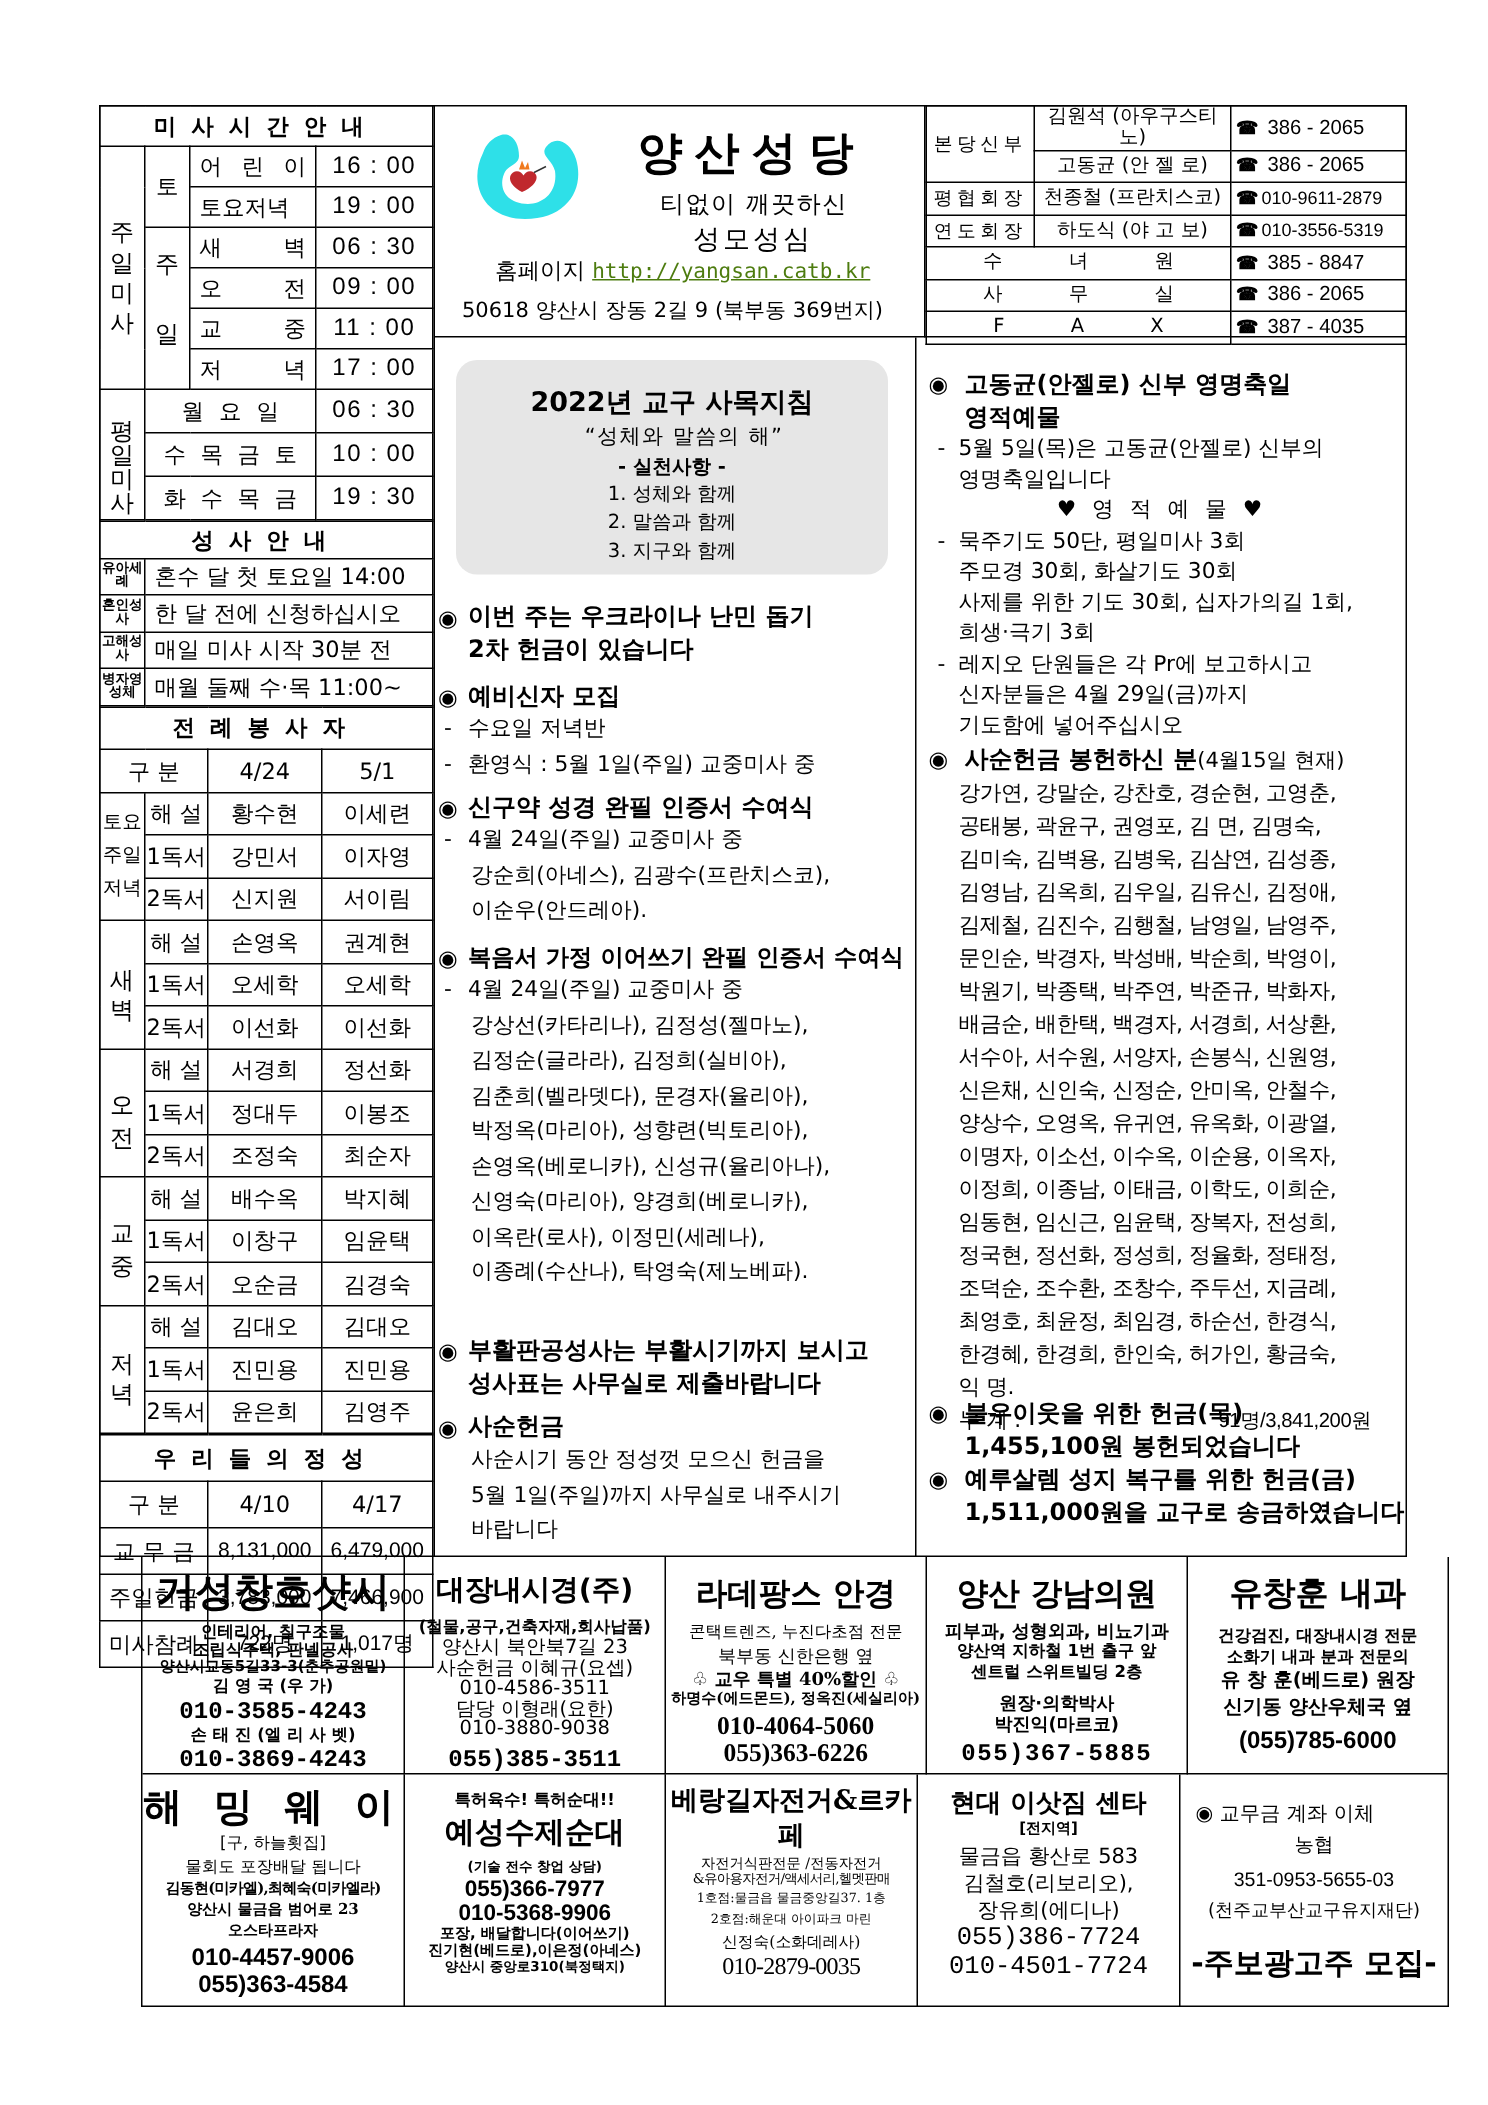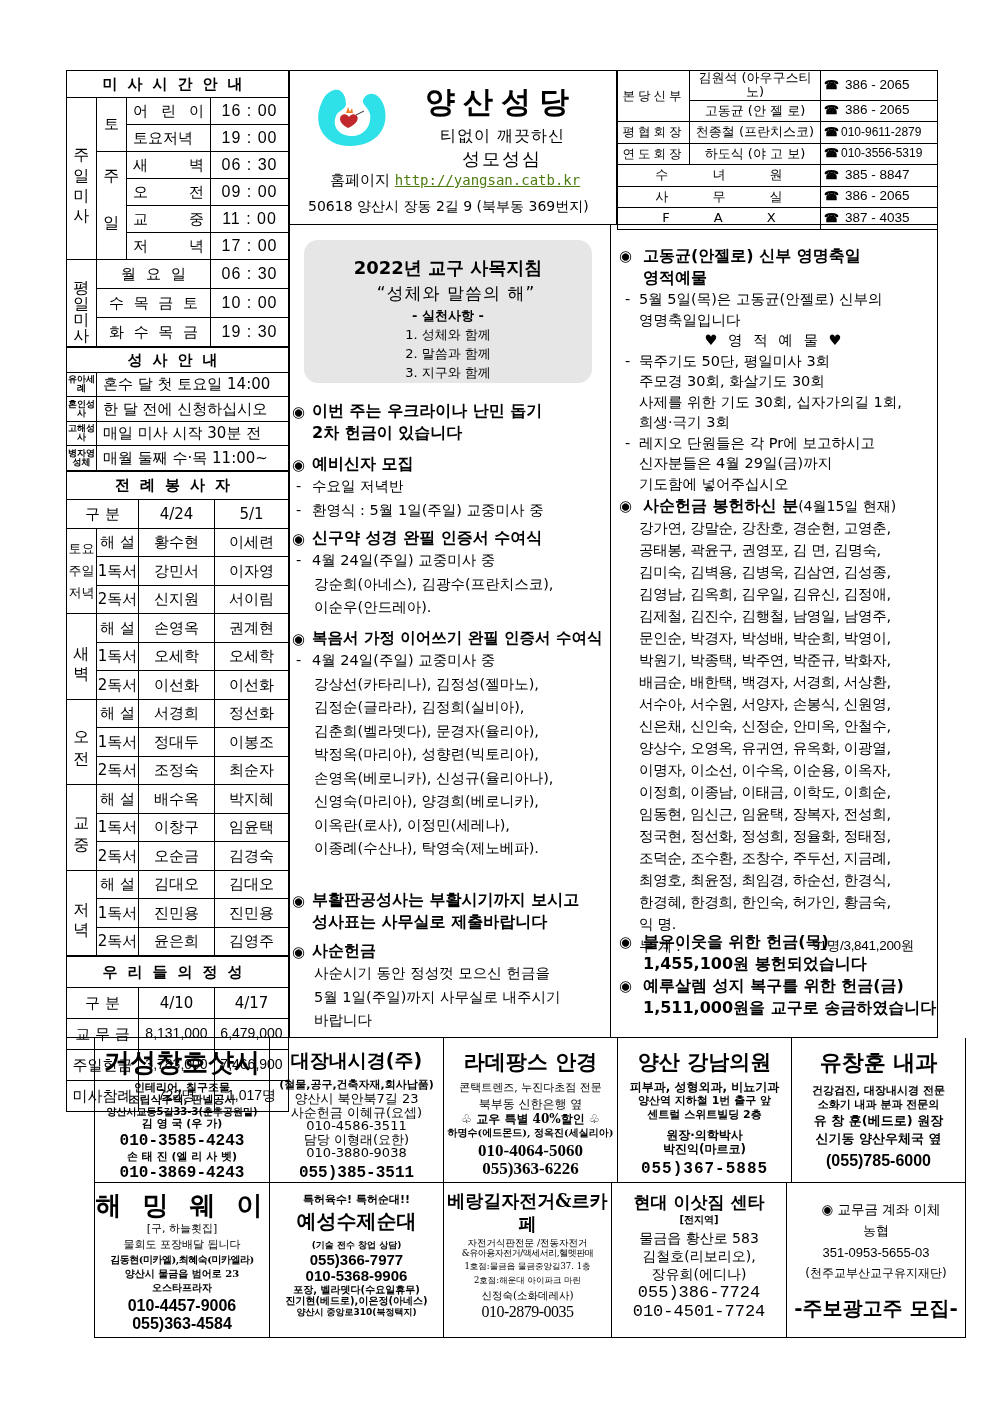--- a/index.html
+++ b/index.html
@@ -37,21 +37,21 @@
   .header-right { position: absolute; left: 616px; top: 70px; width: 322px; height: 155px; border-left: 1px solid #000; border-bottom: 1.5px solid #000; }
   .header-right table.grid td { height: 21.5px; font-size: 13px; }
   .hr-label { letter-spacing: 3px; font-size: 12.5px !important; }
   .phone { text-align: left !important; padding-left: 3px !important; font-family: "Liberation Sans", sans-serif; font-size: 13.5px !important; white-space: nowrap; }
   .phone .tel { font-size: 12px; font-weight: bold; margin-right: 6px; }
 
   
   .mid { position: absolute; left: 290px; top: 225px; width: 320px; height: 813px; }
   .guide-box { position: absolute; left: 14px; top: 15px; width: 288px; height: 143px; background: #e6e6e6; border-radius: 14px; text-align: center; }
   .guide-title { font-size: 18px; font-weight: bold; margin-top: 16px; }
-  .guide-sub { font-size: 17px; margin-top: 2px; letter-spacing: 1px; padding-left: 16px; }
+  .guide-sub { font-size: 14px; margin-top: 2px; letter-spacing: 1px; padding-left: 16px; }
   .guide-head { font-size: 13px; font-weight: bold; margin-top: 2px; }
   .guide-item { font-size: 13px; line-height: 19px; }
   .notice { position: absolute; left: 0; width: 320px; }
   .bullet-title { font-size: 16px; font-weight: bold; line-height: 22px; padding-left: 22px; position: relative; }
   .bullet-title .dot { position: absolute; left: 2px; top: 1px; font-weight: normal; font-size: 15px; }
   .line { font-size: 14.5px; line-height: 23.5px; padding-left: 22px; position: relative; white-space: nowrap; }
   .line.dash::before { content: "-"; position: absolute; left: 6px; }
   .line.indent { padding-left: 24px; }
 
   
@@ -523,21 +523,21 @@
     <div class="t" style="font-size:10px;font-family:'DejaVu Serif',serif">오스타프라자</div>
     <div class="ph" style="font-family:'Liberation Sans',sans-serif;margin-top:2px">010-4457-9006</div>
     <div class="ph" style="font-family:'Liberation Sans',sans-serif">055)363-4584</div>
   </div>
   <div class="ad" style="left:175px;top:145px;width:174px;height:155px;border-bottom:none">
     <div class="t" style="margin-top:10px;font-size:11px">특허육수! 특허순대!!</div>
     <div class="big" style="font-size:20px">예성수제순대</div>
     <div class="t" style="font-size:9px;margin-top:3px">(기술 전수 창업 상담)</div>
     <div class="ph" style="font-family:'Liberation Sans',sans-serif;font-size:15px;line-height:16px">055)366-7977</div>
     <div class="ph" style="font-family:'Liberation Sans',sans-serif;font-size:15px;line-height:16px">010-5368-9906</div>
-    <div class="t" style="font-size:10px;line-height:11px">포장, 벨라뎃다(수요일휴무)</div>
+    <div class="t" style="font-size:10px;line-height:11px">포장, 배달합니다(이어쓰기)</div>
     <div class="t" style="font-size:10px;line-height:11px">진기현(베드로),이은정(아네스)</div>
     <div class="t" style="font-size:9px;line-height:12px">양산시 중앙로310(북정택지)</div>
   </div>
   <div class="ad" style="left:349px;top:145px;width:168px;height:155px;border-bottom:none">
     <div class="big" style="font-family:'DejaVu Serif',serif;font-size:18px;line-height:23px;margin-top:6px">베랑길자전거&amp;르카페</div>
     <div class="n" style="font-size:9.5px;line-height:11px;margin-top:2px;font-family:'DejaVu Serif',serif">자전거식판전문 /전동자전거</div>
     <div class="n" style="font-size:9px;line-height:11px;font-family:'DejaVu Serif',serif;letter-spacing:-0.5px">&amp;유아용자전거/액세서리,헬멧판매</div>
     <div class="n" style="font-size:8.5px;line-height:14px;font-family:'DejaVu Serif',serif">1호점:물금읍 물금중앙길37. 1층</div>
     <div class="n" style="font-size:8.5px;line-height:14px;font-family:'DejaVu Serif',serif">2호점:해운대 아이파크 마린</div>
     <div class="n" style="font-size:10.5px;line-height:16px;font-family:'DejaVu Serif',serif">신정숙(소화데레사)</div>
@@ -546,19 +546,19 @@
   <div class="ad" style="left:517px;top:145px;width:175px;height:155px;border-bottom:none">
     <div class="big" style="font-family:'DejaVu Serif',serif;font-size:17px;line-height:22px;margin-top:8px">현대 이삿짐 센타</div>
     <div class="t" style="font-size:10px">[전지역]</div>
     <div class="n" style="font-size:14px;line-height:18px;margin-top:2px">물금읍 황산로 583</div>
     <div class="n" style="font-size:14px;line-height:18px">김철호(리보리오),</div>
     <div class="n" style="font-size:14px;line-height:18px">장유희(에디나)</div>
     <div class="ph" style="font-family:'Liberation Mono',monospace;font-weight:normal;font-size:17px;line-height:19px">055)386-7724</div>
     <div class="ph" style="font-family:'Liberation Mono',monospace;font-weight:normal;font-size:17px;line-height:19px">010-4501-7724</div>
   </div>
   <div class="ad" style="left:692px;top:145px;width:178px;height:155px;border-right:none;border-bottom:none">
-    <div class="n" style="margin-top:18px;text-align:center;padding-left:10px;font-size:13.5px"><span>◉</span> <span>교무금 계좌 이체</span></div>
+    <div class="n" style="margin-top:18px;text-align:left;padding-left:10px;font-size:13.5px"><span>◉</span> <span>교무금 계좌 이체</span></div>
     <div class="n" style="margin-top:6px;font-size:13px">농협</div>
     <div class="n" style="margin-top:6px;font-size:13px;font-family:'Liberation Sans',sans-serif">351-0953-5655-03</div>
     <div class="n" style="margin-top:4px;font-size:12px">(천주교부산교구유지재단)</div>
     <div class="t" style="margin-top:18px;font-size:20px;line-height:18px">-주보광고주 모집-</div>
   </div>
 </div>
 
 </body></html>

